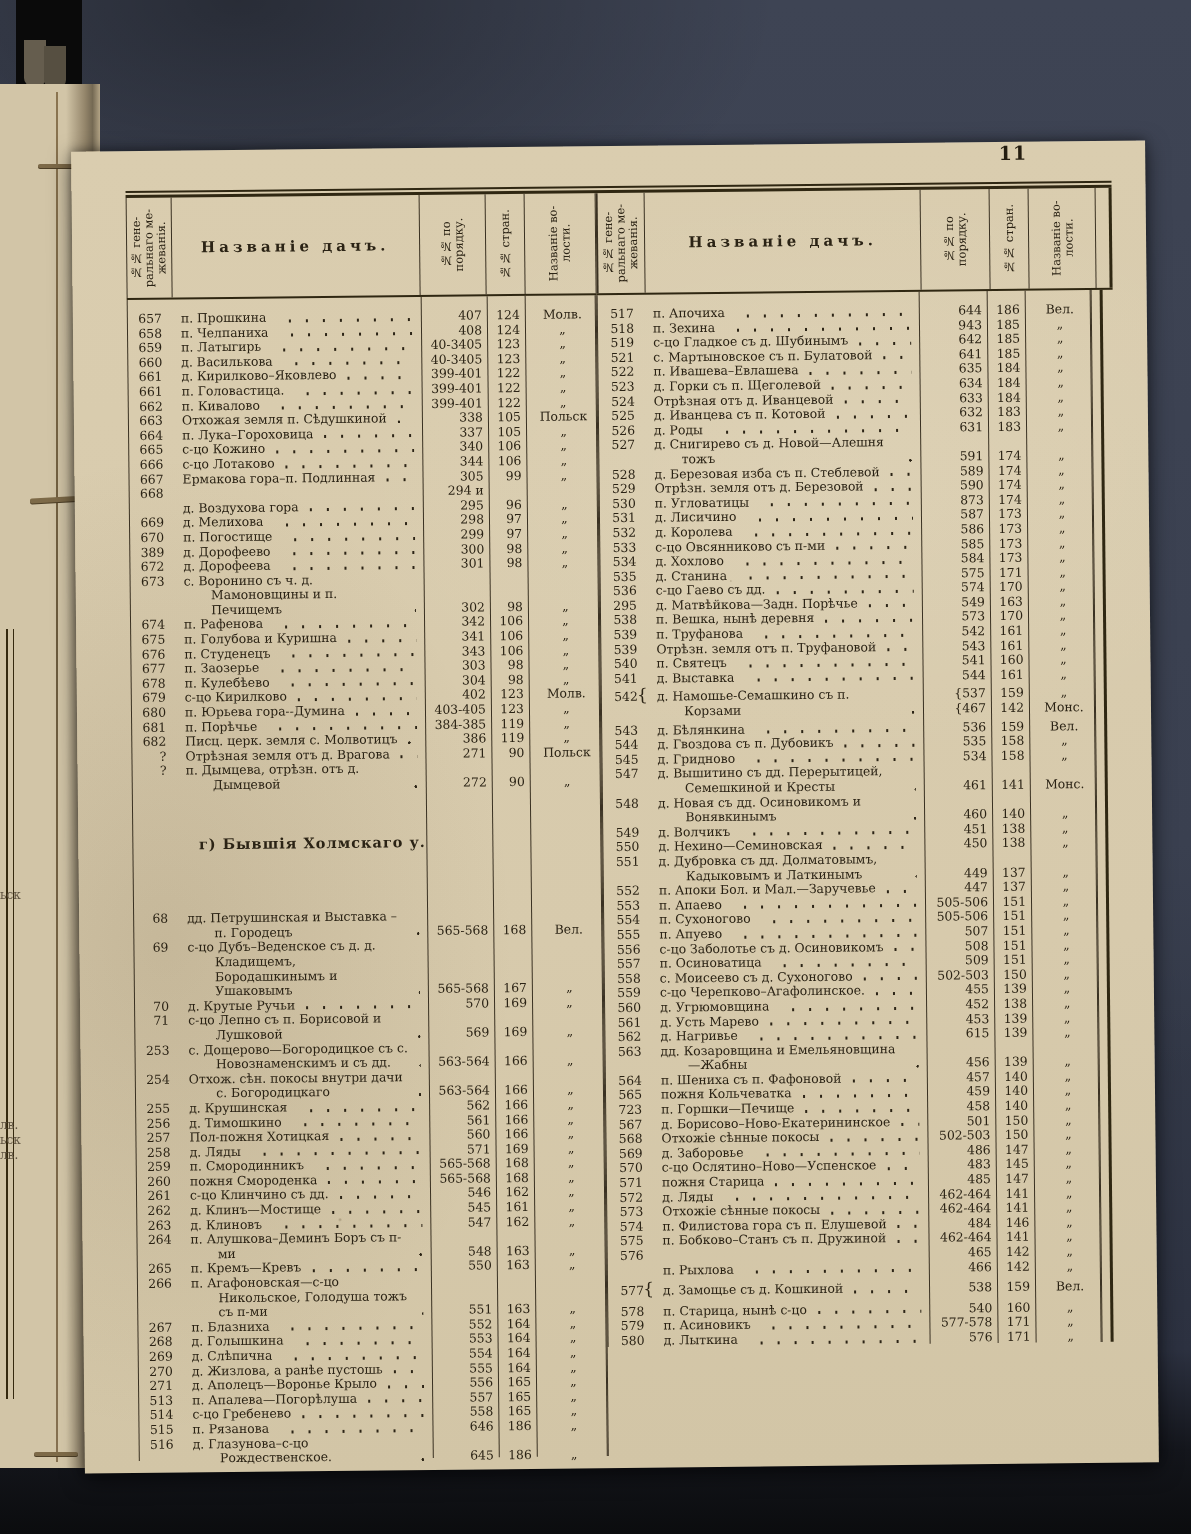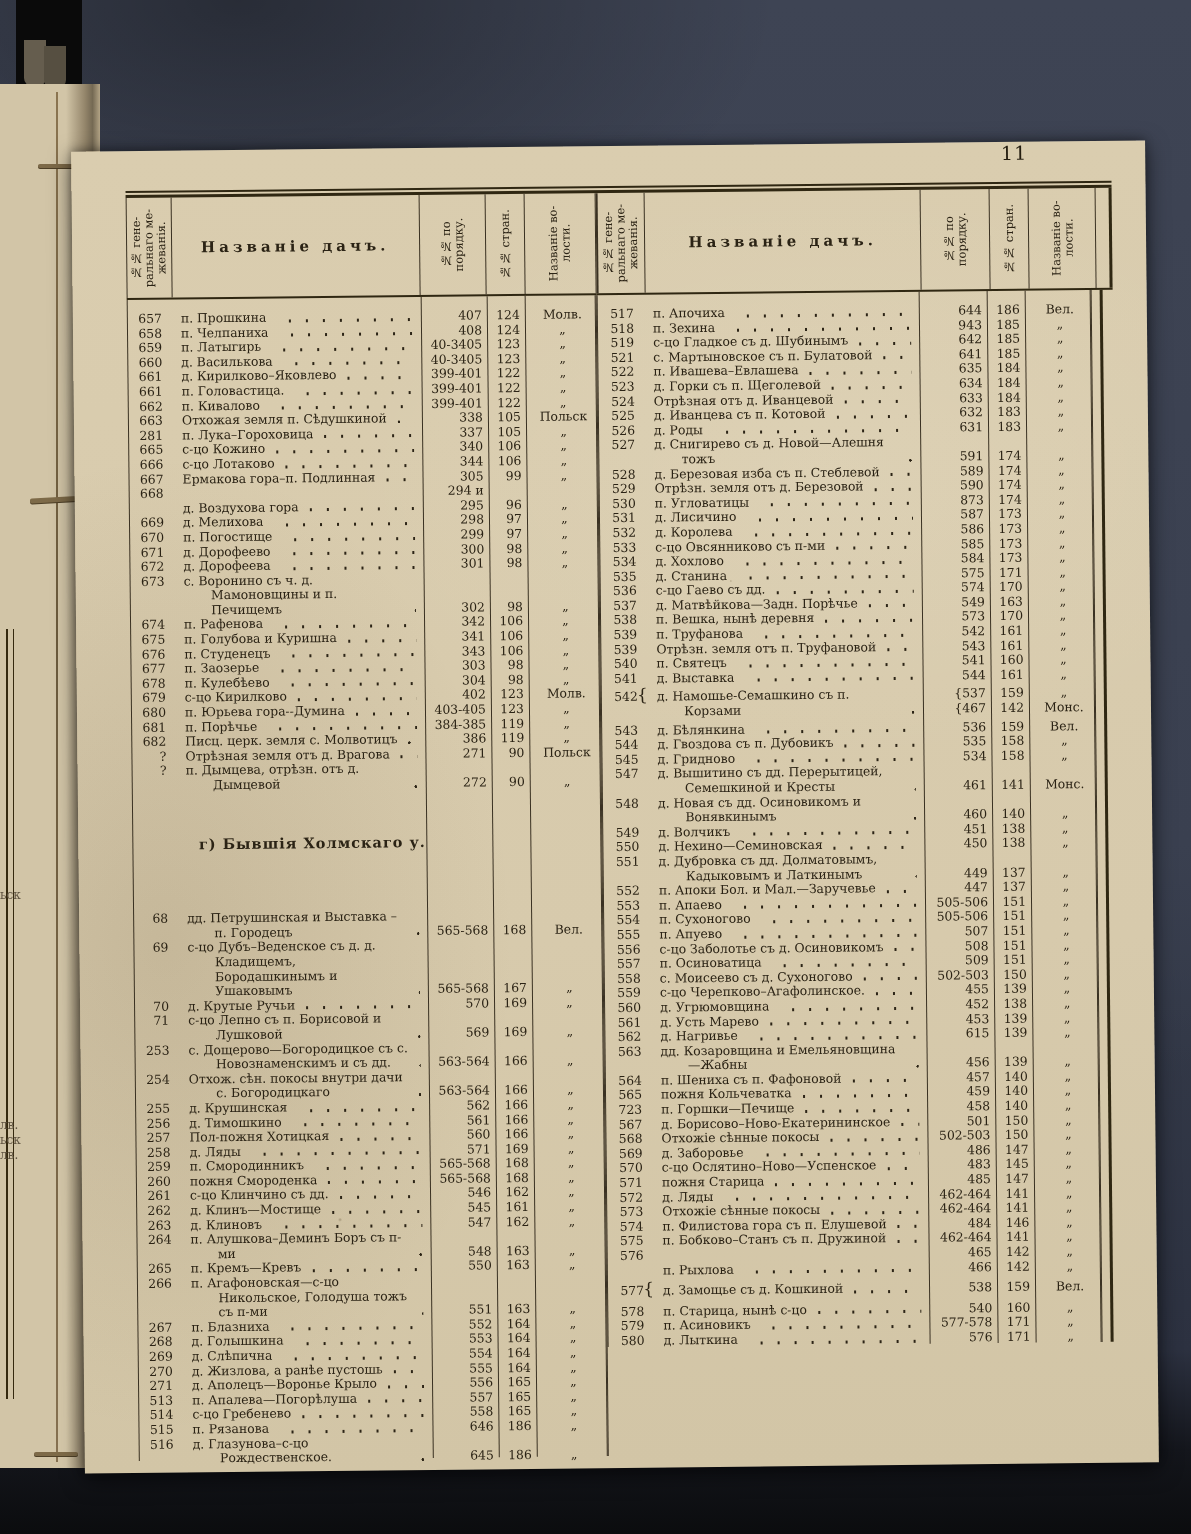--- a/index.html
+++ b/index.html
@@ -27,21 +27,21 @@
   
   .page{
     position:absolute;left:78px;top:146px;width:1074px;height:1322px;
     background:
       radial-gradient(700px 420px at 70% 25%, rgba(255,252,240,.10), transparent 70%),
       radial-gradient(500px 700px at 8% 60%, rgba(90,70,40,.14), transparent 70%),
       linear-gradient(180deg,#dacdaf 0%, #d7caac 60%, #d2c5a6 100%);
     transform:rotate(-0.6deg);
     box-shadow:0 6px 22px rgba(0,0,0,.6), 0 -2px 8px rgba(0,0,0,.25);
   }
-  .page-number{position:absolute;top:0px;right:118px;font-weight:normal;font-size:19px;color:#241d10;letter-spacing:1px;}
+  .page-number{position:absolute;top:0px;right:118px;font-weight:bold;font-size:19px;color:#241d10;letter-spacing:1px;}
   
   .tbl{position:absolute;left:54px;top:40px;width:986px;color:#2b2315;}
   .tbl-toprule{border-top:2px solid #2f2712;height:2px;}
   .tbl-inner{border-top:3px solid #2f2712;}
   .halves{display:flex;align-items:stretch;}
   .half{position:relative;}
   .half.left{width:470px;--wgen:44px;--wname:250px;--word:66px;--wpag:38px;--wvol:71px;}
   .half.right{width:516px;--wgen:46px;--wname:276px;--word:68px;--wpag:38px;--wvol:66px;}
   
   .hdr{display:flex;height:100px;border-bottom:2px solid #2f2712;}
@@ -203,21 +203,21 @@
                 <div class="c-gen">663</div>
                 <div class="c-name">
                   <span class="nm">Отхожая земля п. Сѣдушкиной</span>
                   <span class="leader"></span>
                 </div>
                 <div class="c-ord">338</div>
                 <div class="c-pag">105</div>
                 <div class="c-vol">Польск</div>
               </div>
               <div class="row">
-                <div class="c-gen">281</div>
+                <div class="c-gen">664</div>
                 <div class="c-name">
                   <span class="nm">п. Лука–Гороховица</span>
                   <span class="leader"></span>
                 </div>
                 <div class="c-ord">337</div>
                 <div class="c-pag">105</div>
                 <div class="c-vol">„</div>
               </div>
               <div class="row">
                 <div class="c-gen">665</div>
@@ -273,21 +273,21 @@
                 <div class="c-gen">670</div>
                 <div class="c-name">
                   <span class="nm">п. Погостище</span>
                   <span class="leader"></span>
                 </div>
                 <div class="c-ord">299</div>
                 <div class="c-pag">97</div>
                 <div class="c-vol">„</div>
               </div>
               <div class="row">
-                <div class="c-gen">671</div>
+                <div class="c-gen">389</div>
                 <div class="c-name">
                   <span class="nm">д. Дорофеево</span>
                   <span class="leader"></span>
                 </div>
                 <div class="c-ord">300</div>
                 <div class="c-pag">98</div>
                 <div class="c-vol">„</div>
               </div>
               <div class="row">
                 <div class="c-gen">672</div>
@@ -907,21 +907,21 @@
                 <div class="c-gen">536</div>
                 <div class="c-name">
                   <span class="nm">с-цо Гаево съ дд.</span>
                   <span class="leader"></span>
                 </div>
                 <div class="c-ord">574</div>
                 <div class="c-pag">170</div>
                 <div class="c-vol">„</div>
               </div>
               <div class="row">
-                <div class="c-gen">537</div>
+                <div class="c-gen">295</div>
                 <div class="c-name">
                   <span class="nm">д. Матвѣйкова—Задн. Порѣчье</span>
                   <span class="leader"></span>
                 </div>
                 <div class="c-ord">549</div>
                 <div class="c-pag">163</div>
                 <div class="c-vol">„</div>
               </div>
               <div class="row">
                 <div class="c-gen">538</div>

